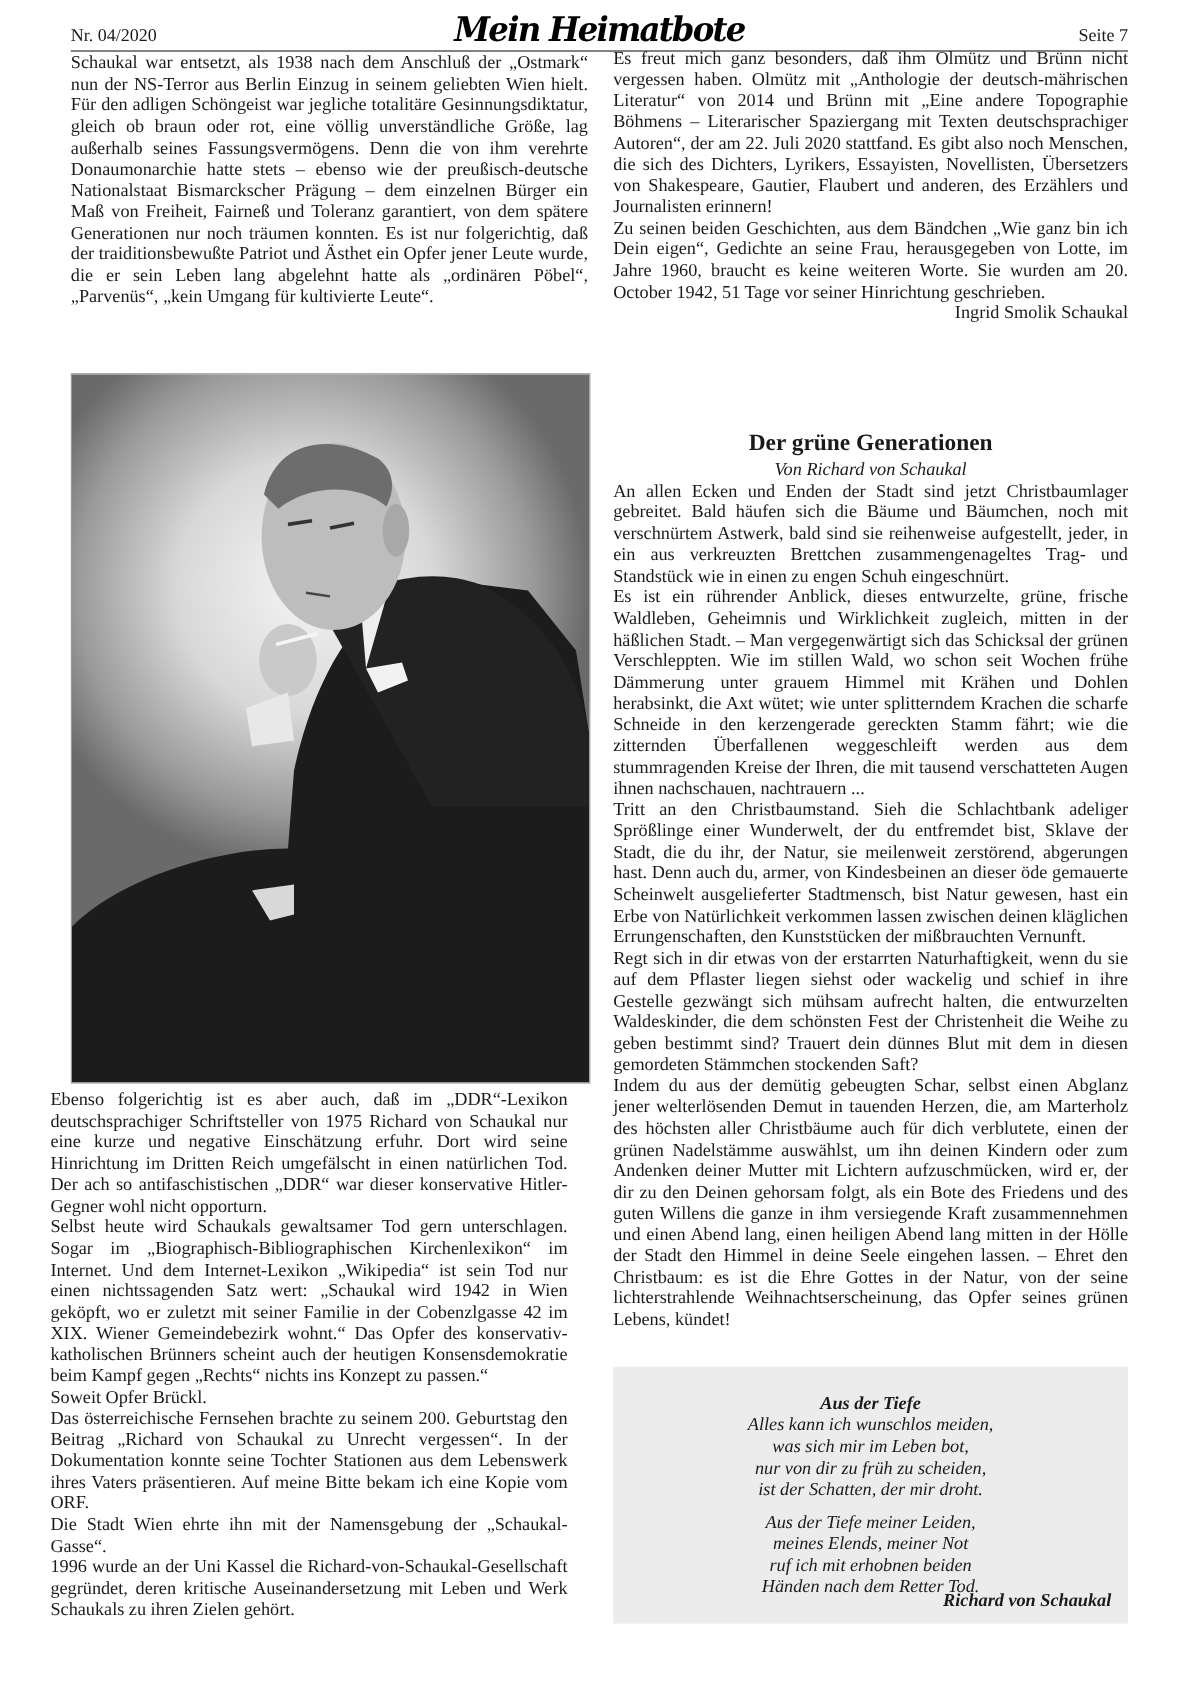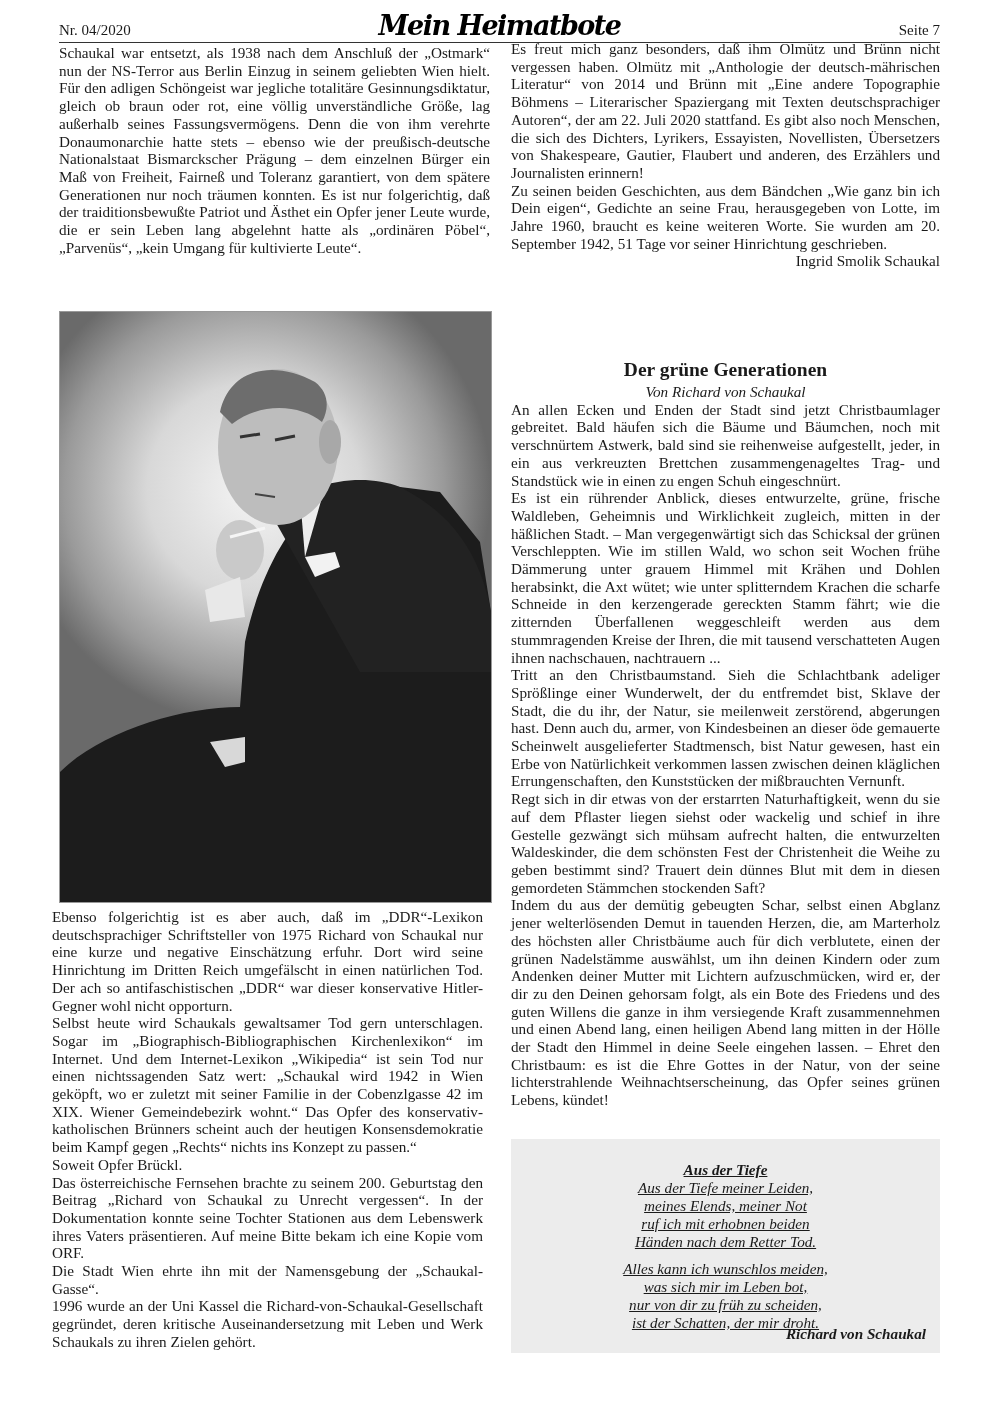--- a/index.html
+++ b/index.html
@@ -8,32 +8,32 @@
   .header { position:absolute; left:59px; top:0; width:881px; height:42px; border-bottom:1.5px solid #333; }
   .hdr-left { position:absolute; left:0; top:22px; font-size:15px; }
   .hdr-right { position:absolute; right:0; top:22px; font-size:15px;margin-left:20px; }
   .masthead { position:absolute; left:0; right:0; top:10px; text-align:center;
               font-family:"DejaVu Serif", serif; font-weight:bold; font-size:27px;
               letter-spacing:-1.5px; font-style:italic; transform:scaleY(1.05); color:#000; }
   .col { position:absolute; font-size:15.2px; line-height:17.7px; text-align:justify; }
   .col p { margin:0; }
   .left-top { left:59px; top:44px; width:431px; }
   .right-top { left:511px; top:40px; width:429px; }
-  .left-bottom { left:52px; top:908px; width:431px; }
+  .left-bottom { left:42px; top:908px; width:431px; }
   .right-story { left:511px; top:358px; width:429px; }
   .photo { position:absolute; left:59px; top:311px; width:431px; height:590px;
            border:1px solid #999; overflow:hidden;
            background: radial-gradient(ellipse 55% 40% at 45% 30%, #f4f4f4 0%, #d8d8d8 45%, #9a9a9a 80%, #6a6a6a 100%); }
   .photo svg { position:absolute; left:0; top:0; width:100%; height:100%; }
   .sig { text-align:right; }
   .story-title { text-align:center; font-weight:bold; font-size:19.5px; line-height:24px; margin-bottom:1px; }
   .story-byline { text-align:center; font-style:italic; font-size:15.2px; }
   .poem-box { position:absolute; left:511px; top:1139px; width:429px; height:214px; background:#ececec; }
   .poem { position:absolute; left:0; right:0; top:22px; text-align:center; font-style:italic;
-          font-size:15.2px; line-height:18px;text-decoration:underline; }
+          font-size:15.2px; line-height:18px; }
   .poem .ptitle { font-weight:bold; }
   .poem .stanza { margin:0 0 9px 0; }
   .poem-author { position:absolute; right:14px; top:186px; font-style:italic; font-size:15.2px;font-weight:bold; }
 </style>
 </head>
 <body>
 
 <div class="header">
   <div class="hdr-left">Nr. 04/2020</div>
   <div class="masthead">Mein Heimatbote</div>
@@ -74,44 +74,44 @@
   <p>Ebenso folgerichtig ist es aber auch, daß im „DDR“-Lexikon deutschsprachiger Schriftsteller von 1975 Richard von Schaukal nur eine kurze und negative Einschätzung erfuhr. Dort wird seine Hinrichtung im Dritten Reich umgefälscht in einen natürlichen Tod. Der ach so antifaschistischen „DDR“ war dieser konservative Hitler-Gegner wohl nicht opporturn.</p>
   <p>Selbst heute wird Schaukals gewaltsamer Tod gern unterschlagen. Sogar im „Biographisch-Bibliographischen Kirchenlexikon“ im Internet. Und dem Internet-Lexikon „Wikipedia“ ist sein Tod nur einen nichtssagenden Satz wert: „Schaukal wird 1942 in Wien geköpft, wo er zuletzt mit seiner Familie in der Cobenzlgasse 42 im XIX. Wiener Gemeindebezirk wohnt.“ Das Opfer des konservativ-katholischen Brünners scheint auch der heutigen Konsensdemokratie beim Kampf gegen „Rechts“ nichts ins Konzept zu passen.“</p>
   <p>Soweit Opfer Brückl.</p>
   <p>Das österreichische Fernsehen brachte zu seinem 200. Geburtstag den Beitrag „Richard von Schaukal zu Unrecht vergessen“. In der Dokumentation konnte seine Tochter Stationen aus dem Lebenswerk ihres Vaters präsentieren. Auf meine Bitte bekam ich eine Kopie vom ORF.</p>
   <p>Die Stadt Wien ehrte ihn mit der Namensgebung der „Schaukal-Gasse“.</p>
   <p>1996 wurde an der Uni Kassel die Richard-von-Schaukal-Gesellschaft gegründet, deren kritische Auseinandersetzung mit Leben und Werk Schaukals zu ihren Zielen gehört.</p>
 </div>
 
 <div class="col right-top">
   <p>Es freut mich ganz besonders, daß ihm Olmütz und Brünn nicht vergessen haben. Olmütz mit „Anthologie der deutsch-mährischen Literatur“ von 2014 und Brünn mit „Eine andere Topographie Böhmens – Literarischer Spaziergang mit Texten deutschsprachiger Autoren“, der am 22. Juli 2020 stattfand. Es gibt also noch Menschen, die sich des Dichters, Lyrikers, Essayisten, Novellisten, Übersetzers von Shakespeare, Gautier, Flaubert und anderen, des Erzählers und Journalisten erinnern!</p>
-  <p>Zu seinen beiden Geschichten, aus dem Bändchen „Wie ganz bin ich Dein eigen“, Gedichte an seine Frau, herausgegeben von Lotte, im Jahre 1960, braucht es keine weiteren Worte. Sie wurden am 20. September 1942, 51 Tage vor seiner Hinrichtung geschrieben.</p>
+  <p>Zu seinen beiden Geschichten, aus dem Bändchen „Wie ganz bin ich Dein eigen“, Gedichte an seine Frau, herausgegeben von Lotte, im Jahre 1960, braucht es keine weiteren Worte. Sie wurden am 20. October 1942, 51 Tage vor seiner Hinrichtung geschrieben.</p>
   <p class="sig">Ingrid Smolik Schaukal</p>
 </div>
 
 <div class="col right-story">
   <div class="story-title">Der grüne Generationen</div>
   <div class="story-byline">Von Richard von Schaukal</div>
   <p>An allen Ecken und Enden der Stadt sind jetzt Christbaumlager gebreitet. Bald häufen sich die Bäume und Bäumchen, noch mit verschnürtem Astwerk, bald sind sie reihenweise aufgestellt, jeder, in ein aus verkreuzten Brettchen zusammengenageltes Trag- und Standstück wie in einen zu engen Schuh eingeschnürt.</p>
   <p>Es ist ein rührender Anblick, dieses entwurzelte, grüne, frische Waldleben, Geheimnis und Wirklichkeit zugleich, mitten in der häßlichen Stadt. – Man vergegenwärtigt sich das Schicksal der grünen Verschleppten. Wie im stillen Wald, wo schon seit Wochen frühe Dämmerung unter grauem Himmel mit Krähen und Dohlen herabsinkt, die Axt wütet; wie unter splitterndem Krachen die scharfe Schneide in den kerzengerade gereckten Stamm fährt; wie die zitternden Überfallenen weggeschleift werden aus dem stummragenden Kreise der Ihren, die mit tausend verschatteten Augen ihnen nachschauen, nachtrauern ...</p>
   <p>Tritt an den Christbaumstand. Sieh die Schlachtbank adeliger Sprößlinge einer Wunderwelt, der du entfremdet bist, Sklave der Stadt, die du ihr, der Natur, sie meilenweit zerstörend, abgerungen hast. Denn auch du, armer, von Kindesbeinen an dieser öde gemauerte Scheinwelt ausgelieferter Stadtmensch, bist Natur gewesen, hast ein Erbe von Natürlichkeit verkommen lassen zwischen deinen kläglichen Errungenschaften, den Kunststücken der mißbrauchten Vernunft.</p>
   <p>Regt sich in dir etwas von der erstarrten Naturhaftigkeit, wenn du sie auf dem Pflaster liegen siehst oder wackelig und schief in ihre Gestelle gezwängt sich mühsam aufrecht halten, die entwurzelten Waldeskinder, die dem schönsten Fest der Christenheit die Weihe zu geben bestimmt sind? Trauert dein dünnes Blut mit dem in diesen gemordeten Stämmchen stockenden Saft?</p>
   <p>Indem du aus der demütig gebeugten Schar, selbst einen Abglanz jener welterlösenden Demut in tauenden Herzen, die, am Marterholz des höchsten aller Christbäume auch für dich verblutete, einen der grünen Nadelstämme auswählst, um ihn deinen Kindern oder zum Andenken deiner Mutter mit Lichtern aufzuschmücken, wird er, der dir zu den Deinen gehorsam folgt, als ein Bote des Friedens und des guten Willens die ganze in ihm versiegende Kraft zusammennehmen und einen Abend lang, einen heiligen Abend lang mitten in der Hölle der Stadt den Himmel in deine Seele eingehen lassen. – Ehret den Christbaum: es ist die Ehre Gottes in der Natur, von der seine lichterstrahlende Weihnachtserscheinung, das Opfer seines grünen Lebens, kündet!</p>
 </div>
 
 <div class="poem-box">
   <div class="poem">
     <div class="ptitle">Aus der Tiefe</div>
     <div class="stanza">
+      <div>Alles kann ich wunschlos meiden,</div>
+      <div>was sich mir im Leben bot,</div>
+      <div>nur von dir zu früh zu scheiden,</div>
+      <div>ist der Schatten, der mir droht.</div>
+    </div>
+    <div class="stanza">
       <div>Aus der Tiefe meiner Leiden,</div>
       <div>meines Elends, meiner Not</div>
       <div>ruf ich mit erhobnen beiden</div>
       <div>Händen nach dem Retter Tod.</div>
-    </div>
-    <div class="stanza">
-      <div>Alles kann ich wunschlos meiden,</div>
-      <div>was sich mir im Leben bot,</div>
-      <div>nur von dir zu früh zu scheiden,</div>
-      <div>ist der Schatten, der mir droht.</div>
     </div>
   </div>
   <div class="poem-author">Richard von Schaukal</div>
 </div>
 
 </body></html>

